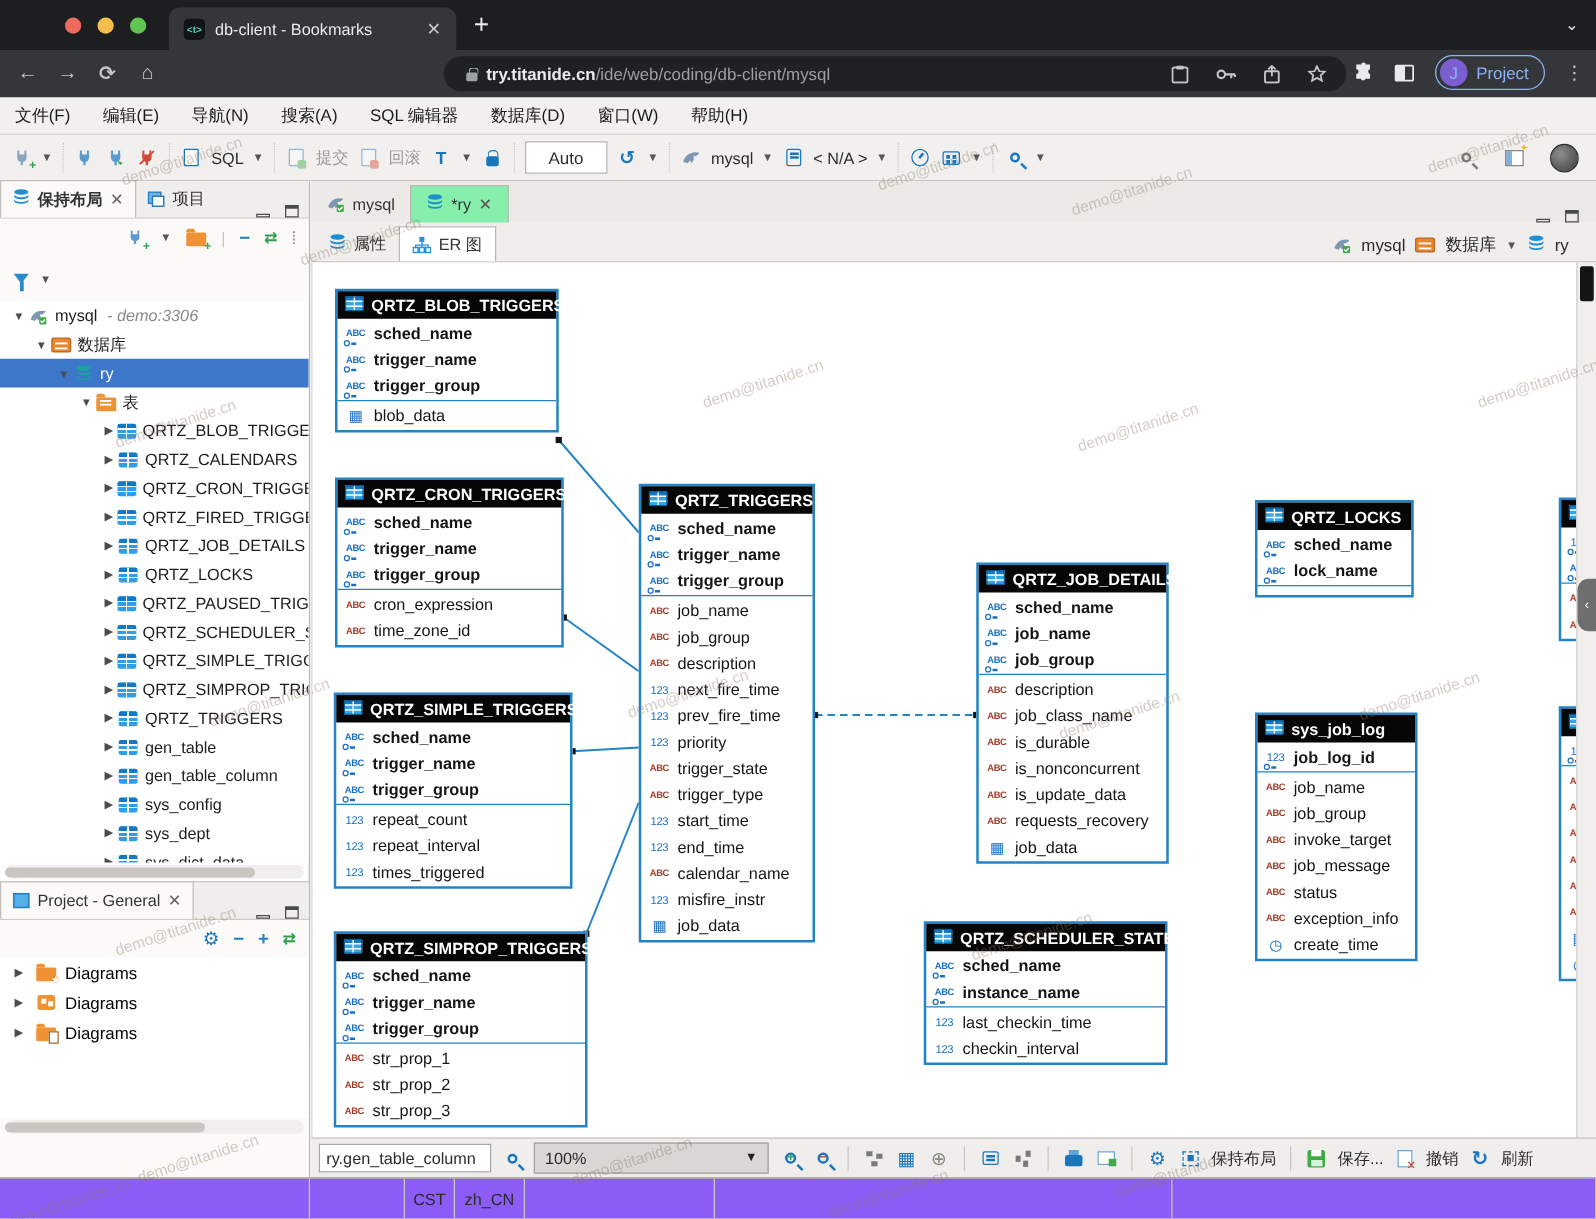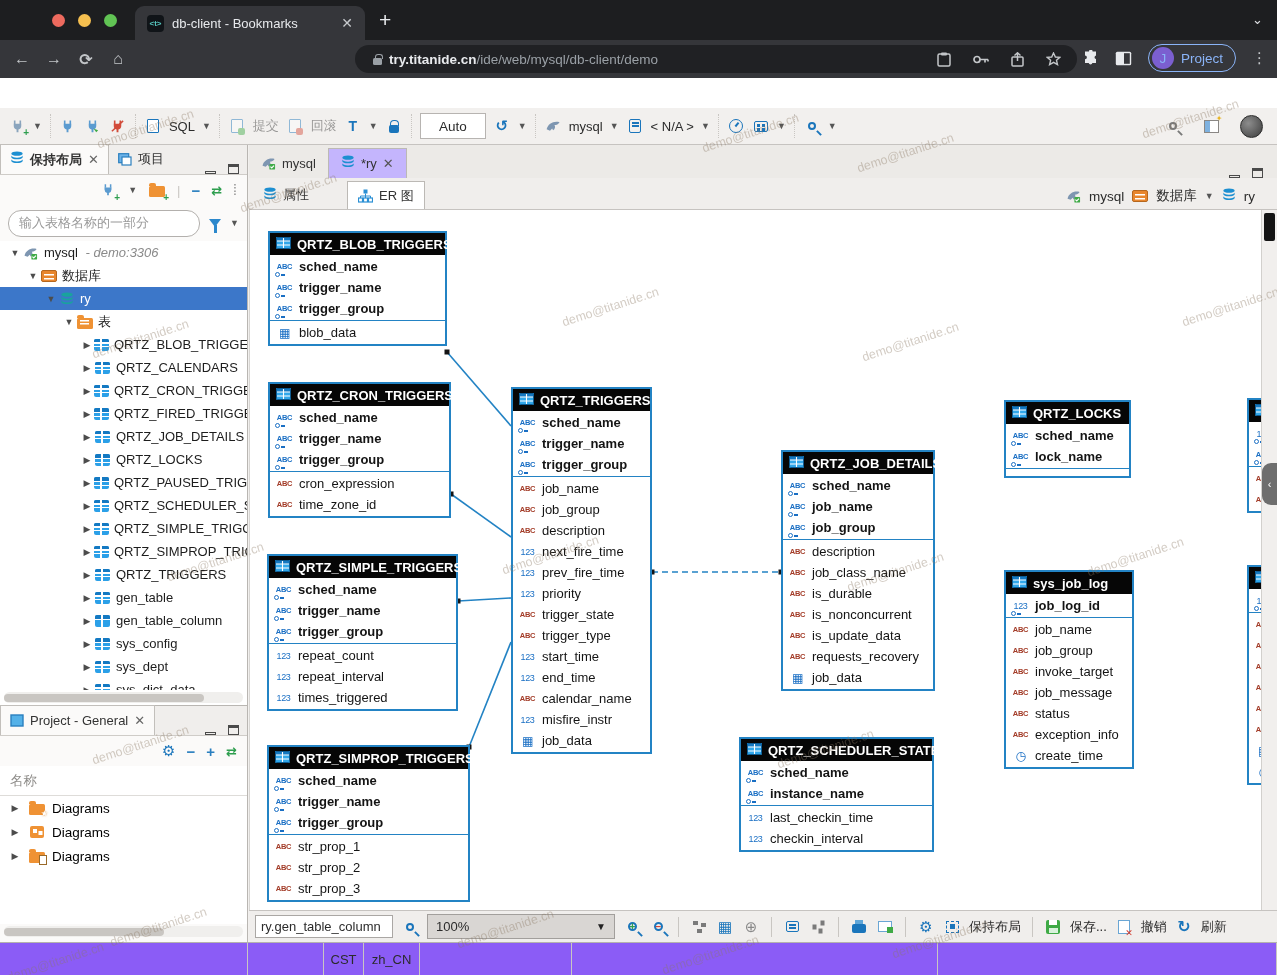--- a/index.html
+++ b/index.html
@@ -105,24 +105,24 @@
   .projpanel{position:absolute;left:0;top:560px;width:247px;height:237px;background:#fbfaf9;border-top:1px solid #b9b6b2;}
   .namehdr{height:30px;display:flex;align-items:center;padding-left:10px;color:#8f8d8a;font-size:13.5px;border-bottom:1px solid #dedcd9;background:#fff;}
   .pitem{display:flex;align-items:center;height:24px;font-size:13.5px;gap:6px;background:#fff;}
   .projlist{background:#fff;height:128px;}
   .gear{color:#1a75bb;font-size:15px;}
 
   
   .editor{position:absolute;left:249px;top:0;width:1028px;height:797px;}
   .edtabs{height:33px;background:#eceae7;display:flex;align-items:flex-end;font-size:13px;color:#333;}
   .etab{display:flex;align-items:center;gap:6px;padding:6px 12px;height:30px;}
-  .etab.active{background:#c4b5fd;border:1px solid #bcb9b5;border-bottom:none;align-items:center;}
+  .etab.active{background:#86efac;border:1px solid #bcb9b5;border-bottom:none;align-items:center;}
   .subtabs{height:32px;background:#f0eeec;border-bottom:1px solid #c6c3c0;display:flex;align-items:flex-end;font-size:13px;color:#333;padding-left:4px;}
   .stab{display:flex;align-items:center;gap:6px;padding:6px 10px;height:28px;}
-  .stab.active{background:#fff;border:1px solid #bcb9b5;border-bottom:none;font-weight:normal;margin-left:28px;}
+  .stab.active{background:#fff;border:1px solid #bcb9b5;border-bottom:none;font-weight:normal;}
   .crumb{margin-left:auto;display:flex;align-items:center;gap:8px;padding-right:22px;font-size:13.5px;color:#2b2b2b;margin-bottom:4px;}
   .canvas{position:absolute;left:0;top:65px;width:1012px;height:700px;background:#fff;overflow:hidden;border-left:1px solid #d8d6d3;}
   .vscroll{position:absolute;right:0;top:65px;width:16px;height:700px;background:#f1efed;border-left:1px solid #d2d0cd;}
   .vthumb{position:absolute;left:2px;top:3px;width:11px;height:28px;background:#141414;border-radius:2px;}
   .sidehandle{position:absolute;right:0;top:318px;width:15px;height:42px;background:#6e6e6e;border-radius:9px 0 0 9px;color:#fff;
     display:flex;align-items:center;justify-content:center;font-size:11px;}
 
   
   .ertable{position:absolute;background:#fff;border:2px solid #2383c4;font-size:13px;color:#141414;box-shadow:0 0 0 1px rgba(35,131,196,.0);}
   .ertable .hd{background:#060606;color:#fff;font-weight:bold;display:flex;align-items:center;gap:6px;padding:3px 6px;white-space:nowrap;height:22px;}
@@ -199,21 +199,21 @@
   </div>
 
   <div class="addr">
     <span class="navic" style="margin-left:6px">←</span>
     <span class="navic">→</span>
     <span class="navic" style="font-weight:bold">⟳</span>
     <span class="navic">⌂</span>
   </div>
   <div class="urlpill">
     <span class="lock"></span>
-    <span><b>try.titanide.cn</b><span>/ide/web/mysql/db-client/demo</span></span>
+    <span><b>try.titanide.cn</b><span>/ide/web/coding/db-client/mysql</span></span>
     <div class="pill-icons">
       <svg class="mini-svg" width="14" height="15" viewBox="0 0 14 15">
           <rect x="1" y="2" width="12" height="12" rx="1.5" fill="none" stroke="#c3c6c9" stroke-width="1.5"></rect>
           <rect x="4" y="0.5" width="6" height="3" rx="1" fill="#c3c6c9"></rect>
         </svg>
       <svg class="mini-svg" width="16" height="9" viewBox="0 0 16 9">
           <circle cx="4" cy="4.5" r="3" fill="none" stroke="#c3c6c9" stroke-width="1.7"></circle>
           <path d="M7 4.5h8M12 4.5v3M15 4.5v2" stroke="#c3c6c9" stroke-width="1.7"></path>
         </svg>
       <svg class="mini-svg" width="13" height="15" viewBox="0 0 13 15">
@@ -233,20 +233,30 @@
         <rect x="0.8" y="0.8" width="15.4" height="13.4" rx="1.5" fill="#e8eaed"></rect>
         <rect x="9" y="2.2" width="5.8" height="10.6" fill="#35363a"></rect>
       </svg>
     <div class="paused">
       <span class="avJ">J</span>
       <span>Project</span>
     </div>
     <span class="dots3">⋮</span>
   </div>
 
+  <div class="menubar" id="menubar">
+      <span>文件(F)</span>
+      <span>编辑(E)</span>
+      <span>导航(N)</span>
+      <span>搜索(A)</span>
+      <span>SQL 编辑器</span>
+      <span>数据库(D)</span>
+      <span>窗口(W)</span>
+      <span>帮助(H)</span>
+    </div>
 
   <div class="toolbar">
     <div class="tgrp">
       <span class="ticon">
         <svg class="plugsvg" width="15" height="15" viewBox="0 0 16 16">
             <path d="M5 1.5v4M11 1.5v4" stroke="#8aa4bd" stroke-width="1.7" fill="none"></path>
             <path d="M4 5h8v2.5a4 4 0 0 1-3 3.8V14H7v-2.7A4 4 0 0 1 4 7.5z" fill="#8aa4bd"></path>
           </svg>
         <span class="blueplus" style="position:absolute;right:-3px;bottom:-3px;font-size:10px">+</span>
       </span>
@@ -388,21 +398,20 @@
         <span class="ticon">
             <span class="folder"></span>
             <span class="blueplus" style="position:absolute;right:-3px;bottom:-4px;font-size:10px">+</span>
           </span>
         <span style="color:#c9c6c2">|</span>
         <span style="color:#2a7fbf;font-weight:bold;font-size:15px">−</span>
         <span style="color:#2e9e4f;font-weight:bold">⇄</span>
         <span style="color:#8a8a8a;font-size:14px">⁞</span>
       </div>
       <div class="filterrow">
-        <div class="filterin">输入表格名称的一部分</div>
         <span class="ticon">
             <span class="funnel"></span>
           </span>
         <span class="caret">▼</span>
       </div>
       <div class="tree" id="tree">
   <div class="trow" style="padding-left:8px">
     <span class="arr">▼</span>
     <span style="display:inline-flex;width:17px;justify-content:center">
               <svg width="15" height="14" viewBox="0 0 16 16">
@@ -570,21 +579,20 @@
             <span class="ic-min"></span>
             <span class="ic-max"></span>
           </div>
         </div>
         <div class="ptoolbar">
           <span class="gear">⚙</span>
           <span style="color:#2a7fbf;font-weight:bold;font-size:15px">−</span>
           <span style="color:#2a7fbf;font-weight:bold;font-size:15px">+</span>
           <span style="color:#2e9e4f;font-weight:bold">⇄</span>
         </div>
-        <div class="namehdr">名称</div>
         <div class="projlist" id="projlist">
   <div class="pitem" style="padding-left:8px">
     <span class="arr" style="font-size:9px;color:#4c4c4c;width:14px;text-align:center">▶</span>
     <span style="display:inline-flex;width:18px;justify-content:center">
                 <span class="folder star"></span>
               </span>
     <span>Diagrams</span>
   </div>
   <div class="pitem" style="padding-left:8px">
     <span class="arr" style="font-size:9px;color:#4c4c4c;width:14px;text-align:center">▶</span>

